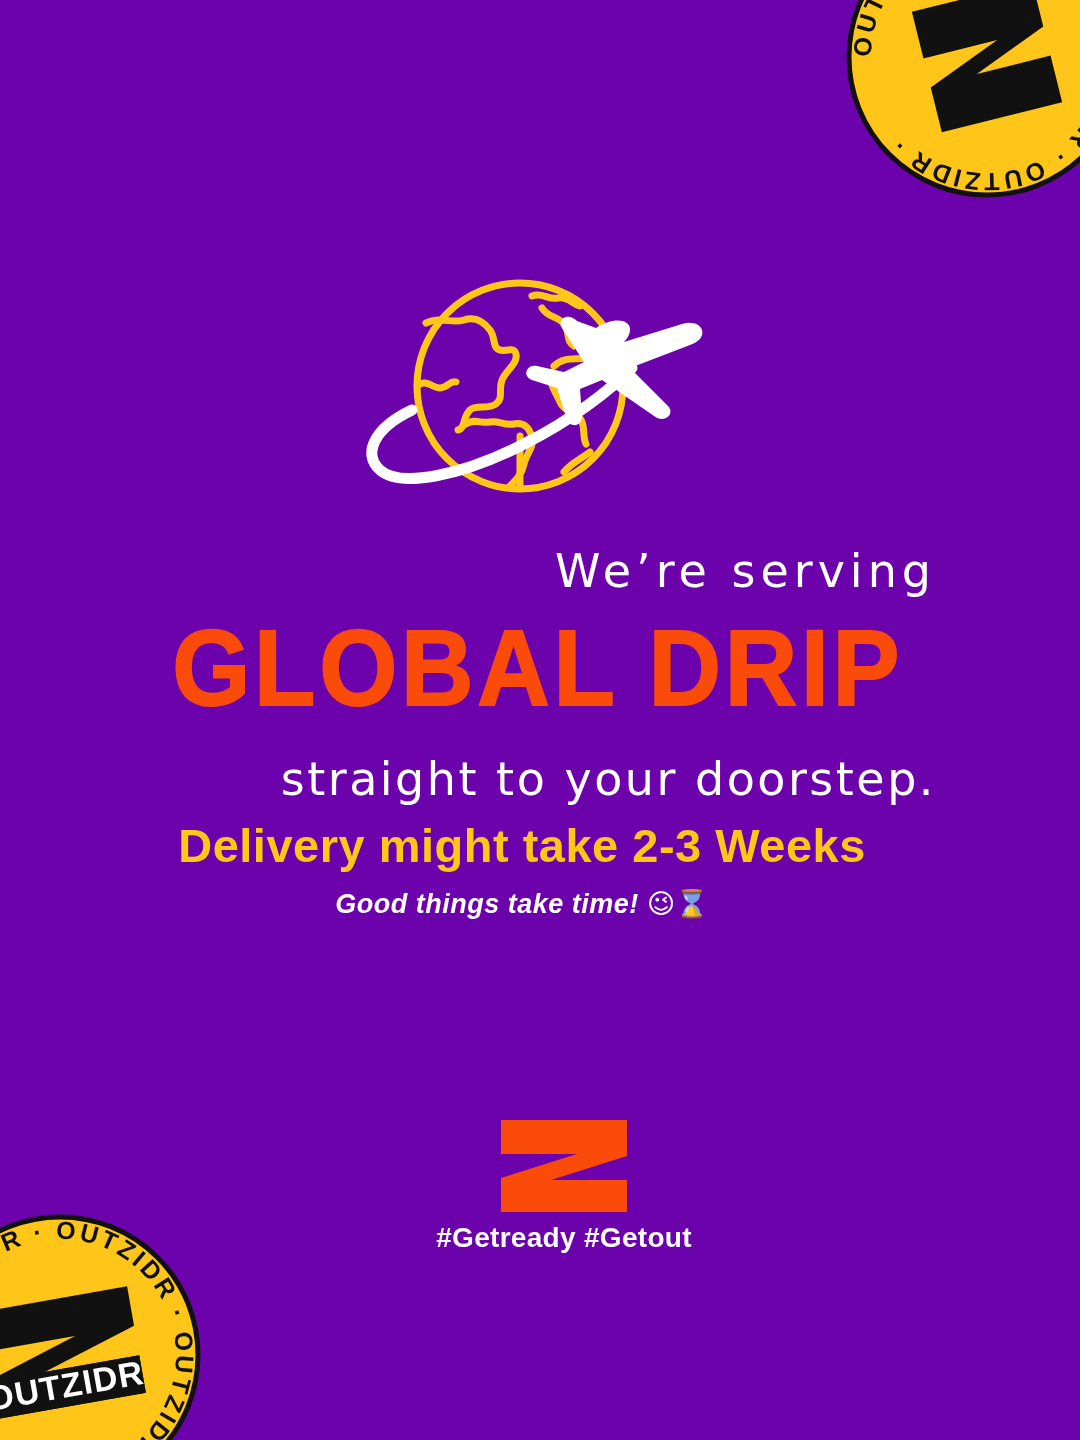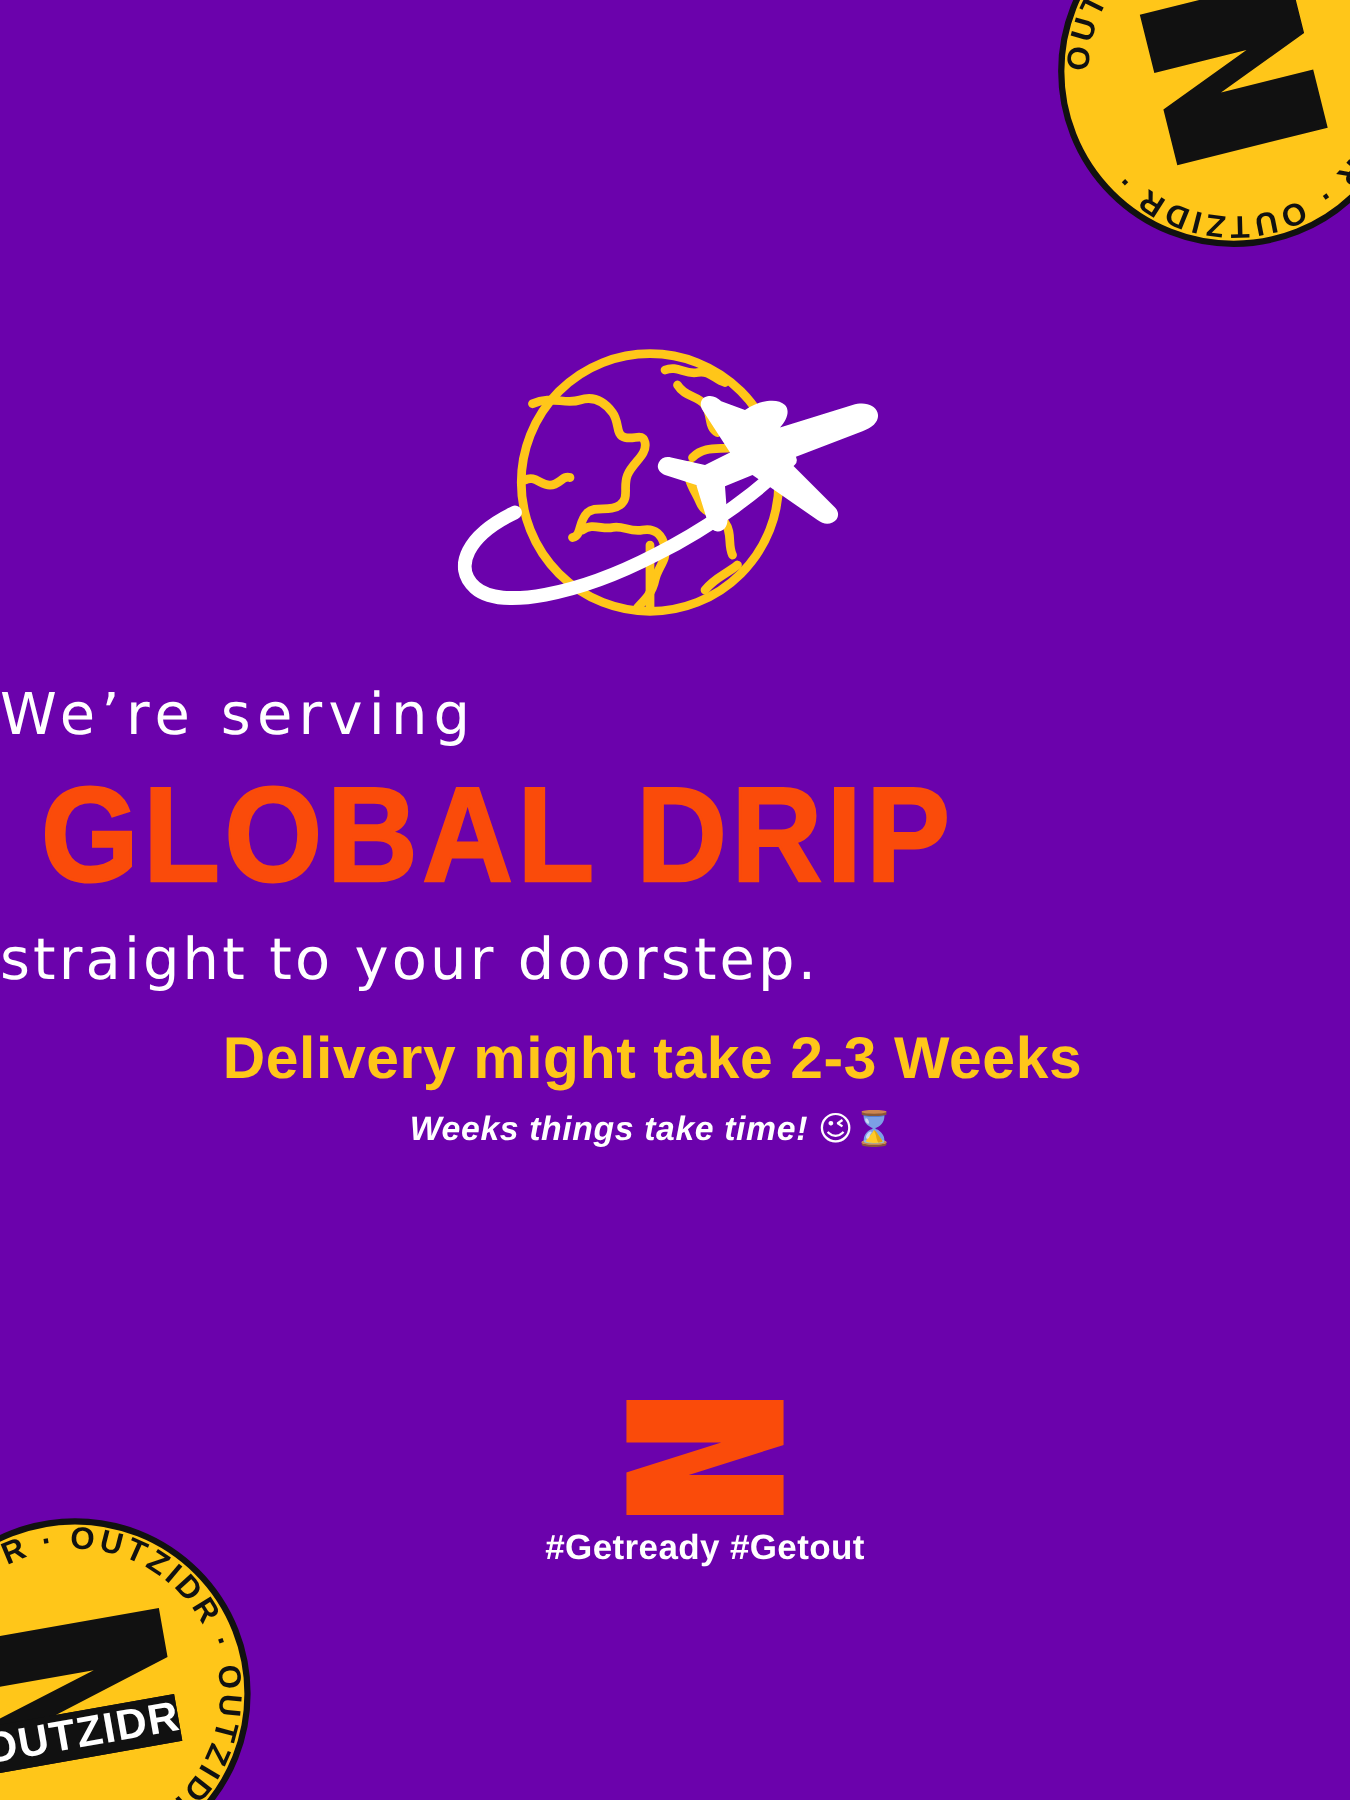--- a/index.html
+++ b/index.html
@@ -23,21 +23,21 @@
     left:366px; top:276px;
     width:348px; height:232px;
   }
   #globe-art svg { display:block; width:100%; height:100%; }
 
   
   #headline-block {
     position:absolute;
     left:0; top:548px;
     width:936px;
-    text-align:left;
+    text-align:right;
   }
   #eyebrow-line {
     font-family:"DejaVu Sans", sans-serif;
     font-size:46px;
     font-weight:400;
     letter-spacing:5px;
     color:#FFFFFF;
     line-height:1.0;
   }
   #hero-line {
@@ -52,21 +52,21 @@
     transform-origin:center;
     -webkit-text-stroke:2px #FA4B0A;
   }
   #subhead-line {
     font-family:"DejaVu Sans", sans-serif;
     font-size:46px;
     font-weight:400;
     letter-spacing:2.5px;
     color:#FFFFFF;
     line-height:1.0;
-    margin-top:22px;
+    margin-top:34px;
   }
 
   
   #delivery-block {
     position:absolute;
     left:0; top:820px;
     width:1044px;
     text-align:center;
   }
   #delivery-headline {
@@ -177,21 +177,21 @@
 
   <div id="headline-block">
     <div id="eyebrow-line">We’re serving</div>
     <div id="hero-line">GLOBAL DRIP</div>
     <div id="subhead-line">straight to your doorstep.</div>
   </div>
 
   <div id="delivery-block">
     <div id="delivery-headline">Delivery might take 2-3 Weeks</div>
     <div id="delivery-subnote">
-      <span>Weeks things take time!</span>
+      <span>Good things take time!</span>
       <span class="emoji">😉⌛</span>
     </div>
   </div>
 
   <div id="footer-block">
     <div id="brand-mark">
       <svg viewBox="0 0 126 92" xmlns="http://www.w3.org/2000/svg">
         <path d="M 0,0 L 126,0 L 126,36 L 50,60 L 126,60 L 126,92 L 0,92 L 0,58 L 76,34 L 0,34 Z" fill="#FA4B0A"></path>
       </svg>
     </div>

